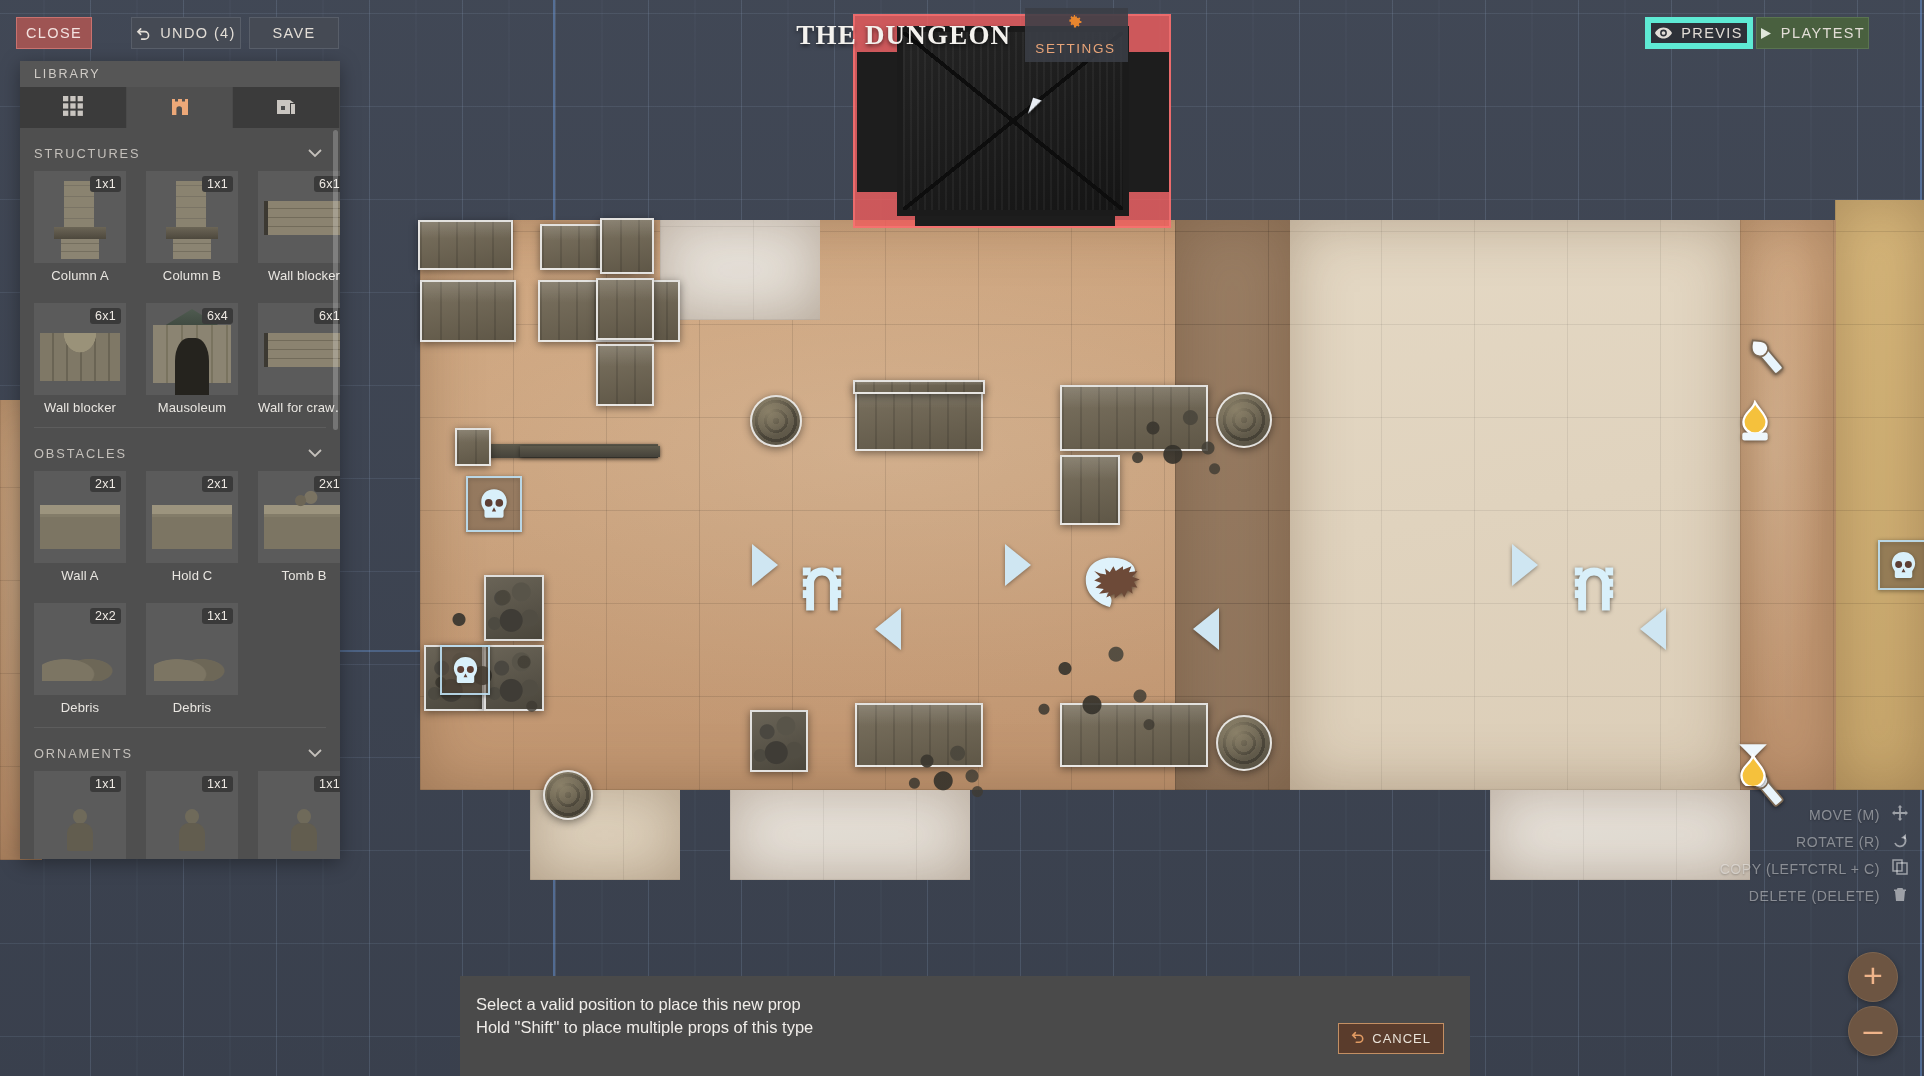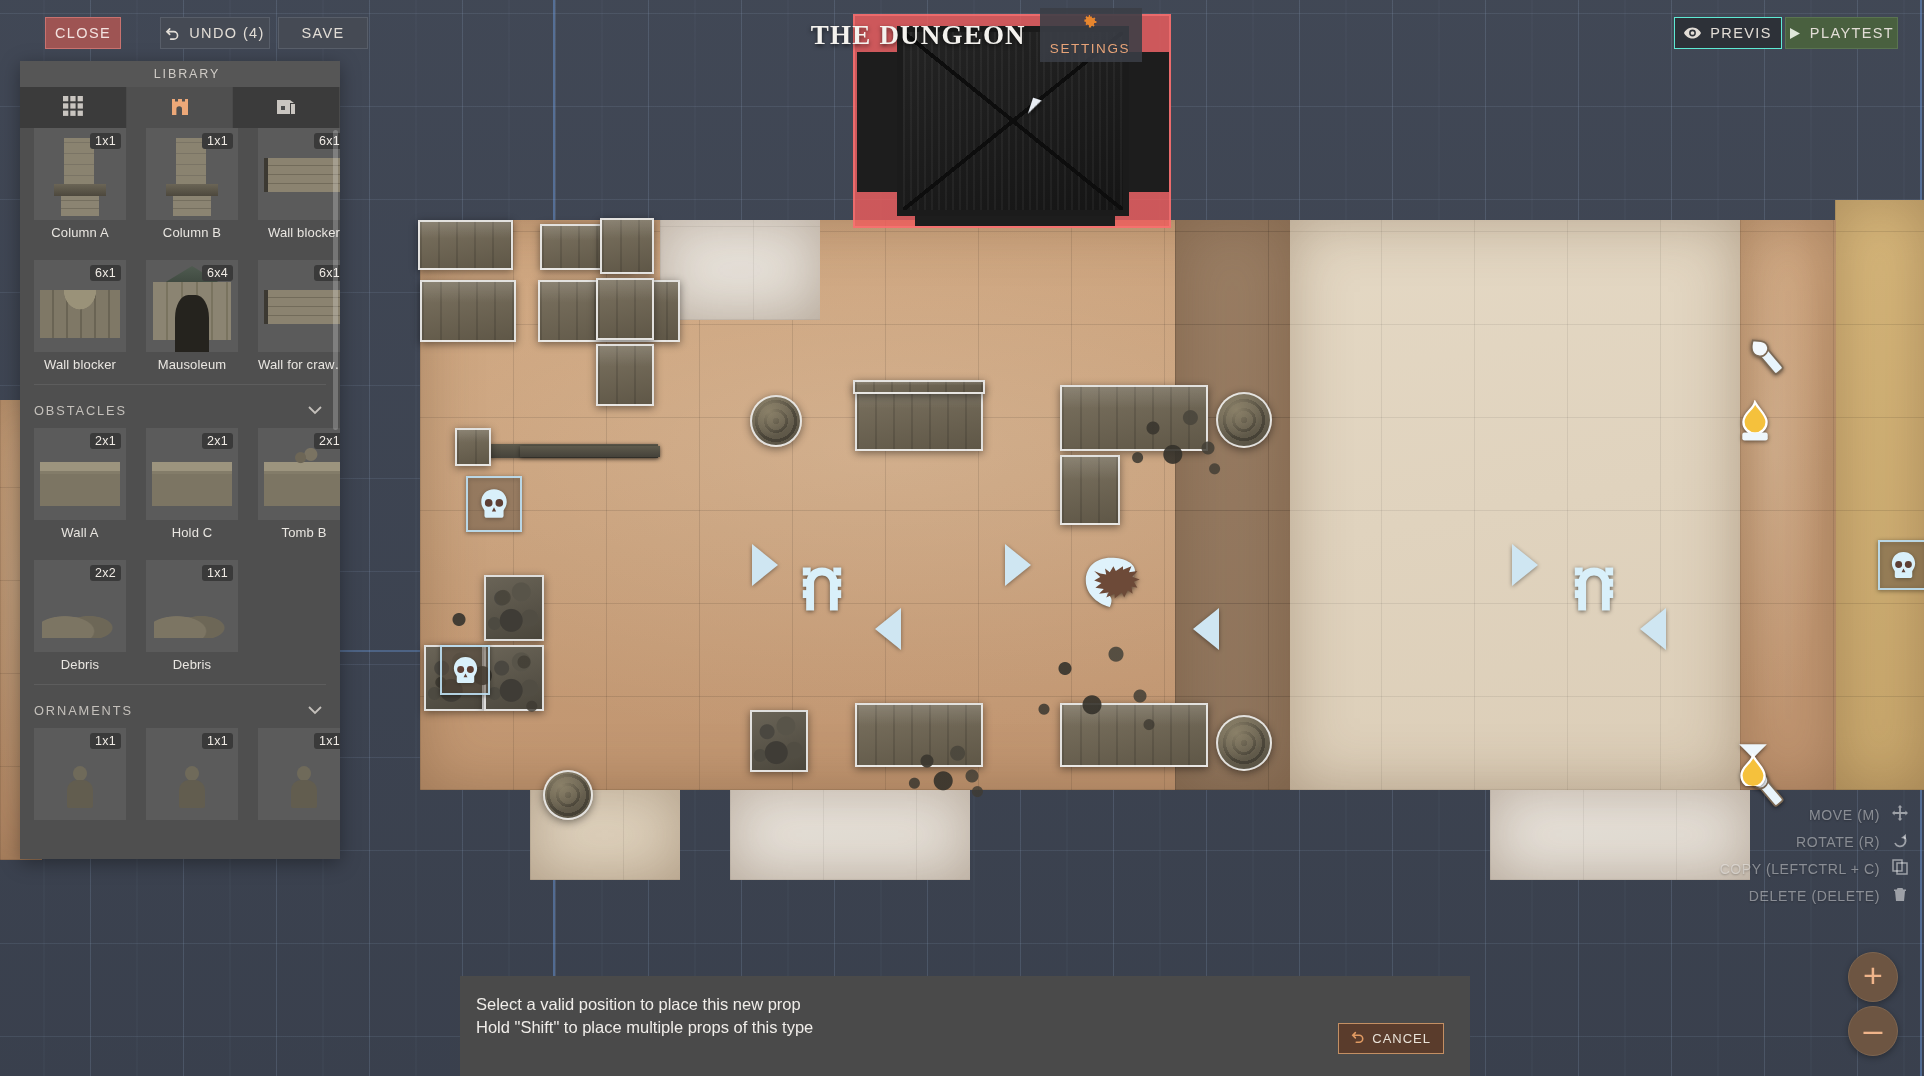--- a/index.html
+++ b/index.html
@@ -177,21 +177,21 @@
     width: 0; height: 0;
     border-left: 9px solid #e9eef4;
     border-bottom: 17px solid transparent;
     border-right: 9px solid transparent;
     transform: rotate(18deg);
     filter: drop-shadow(1px 2px 2px rgba(0,0,0,.6));
     z-index: 40;
   }
 
   
-  .topbar { position: absolute; top: 0; left: 0; right: 0; height: 58px; z-index: 30; margin-left: 29px; }
+  .topbar { position: absolute; top: 0; left: 0; right: 0; height: 58px; z-index: 30; }
   .btn {
     position: absolute;
     display: flex; align-items: center; justify-content: center; gap: 9px;
     height: 32px;
     font-size: 14.5px; letter-spacing: 1.4px;
     color: #e2ddd6;
     cursor: pointer;
     user-select: none;
   }
   .btn-close {
@@ -201,21 +201,21 @@
   .btn-undo {
     left: 131px; top: 17px; width: 110px;
     background: #454a54; border: 1px solid #585e69;
   }
   .btn-save {
     left: 249px; top: 17px; width: 90px;
     background: #454a54; border: 1px solid #585e69;
   }
   .btn-previs {
     left: 1645px; top: 17px; width: 108px;
-    background: #2d3138; border: 1px solid #5eead4;
+    background: #2d3138; border: 6px solid #5eead4;
   }
   .btn-playtest {
     left: 1756px; top: 17px; width: 113px;
     background: #49603f; border: 1px solid #5a7450;
   }
   .btn .ic { display:inline-flex; align-items:center; }
 
   .title-wrap {
     position: absolute; left: 0; right: 0; top: 8px;
     display: flex; align-items: center; justify-content: center; gap: 14px;
@@ -245,21 +245,20 @@
     background: #4f4f4f;
     z-index: 25;
     display: flex; flex-direction: column;
     box-shadow: 0 4px 18px rgba(0,0,0,.35);
   }
   .lib-head {
     height: 26px; display:flex; align-items:center;
     padding-left: 14px;
     font-size: 12.5px; letter-spacing: 1.9px; color: #cfcbc6;
     background: #565656;
-    justify-content: center;
   }
   .lib-tabs { display: flex; height: 41px; background:#3f3f3f; }
   .lib-tab {
     flex: 1; display:flex; align-items:center; justify-content:center;
     background: #3b3b3b; cursor:pointer; border-right: 1px solid #4a4a4a;
     color: #c9c5c0;
   }
   .lib-tab.active { background: #4f4f4f; color: #eda878; }
   .lib-title {
     padding: 17px 0 16px 14px;
@@ -656,20 +655,26 @@
               <rect x="16" y="9" width="4" height="10" fill="#c9c5c0"></rect>
               <rect x="6" y="11" width="4" height="4" fill="#4a4a4a"></rect>
             </svg>
         </span>
       </div>
     </div>
 
 
     <div class="lib-scroll">
       <div class="lib-inner" id="lib-inner">
+          <div class="cat-head">
+            <span>STRUCTURES</span>
+            <span><svg width="14" height="9" viewBox="0 0 14 9">
+                <path fill="none" stroke="#c4c0bb" stroke-width="1.8" d="M1 1l6 6 6-6"></path>
+              </svg></span>
+          </div>
           <div class="grid3">
             <div class="cell">
               <div class="thumb">
                 <div class="art col-art">
                   <div class="col-base"></div>
                 </div>
                 <span class="sizebadge">1x1</span>
               </div>
               <div class="cell-label">Column A</div>
             </div>

